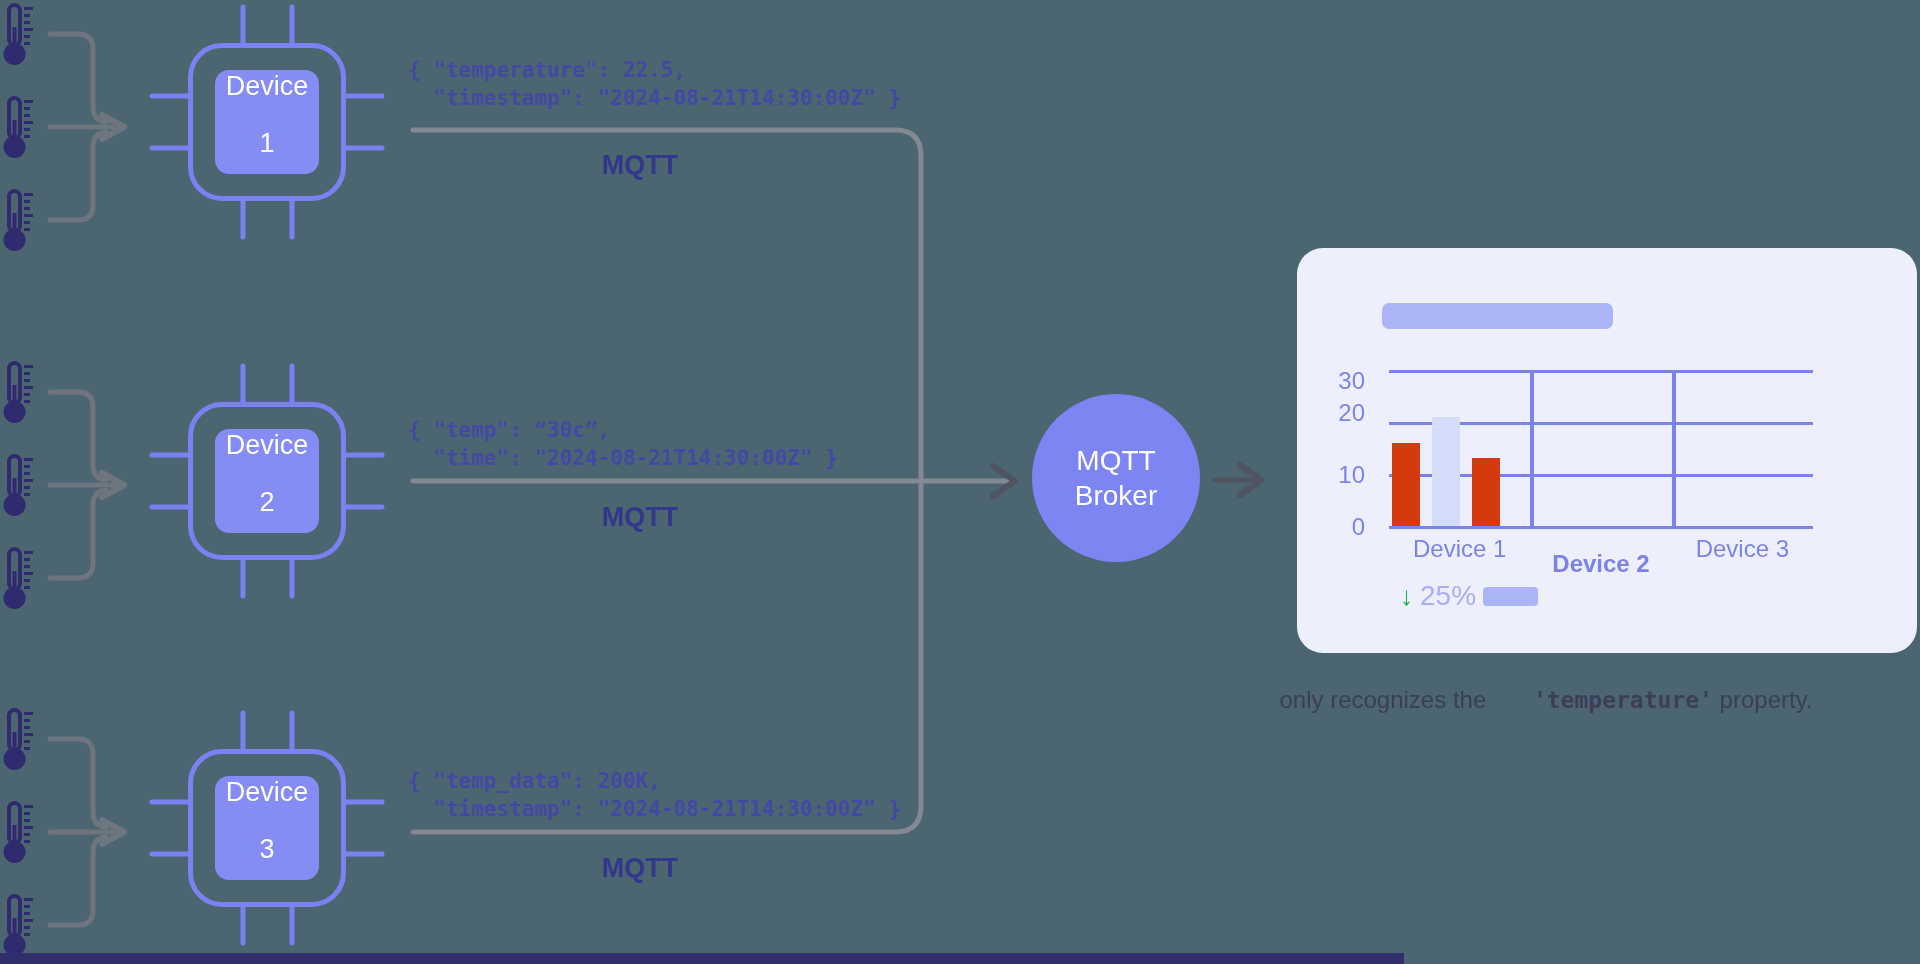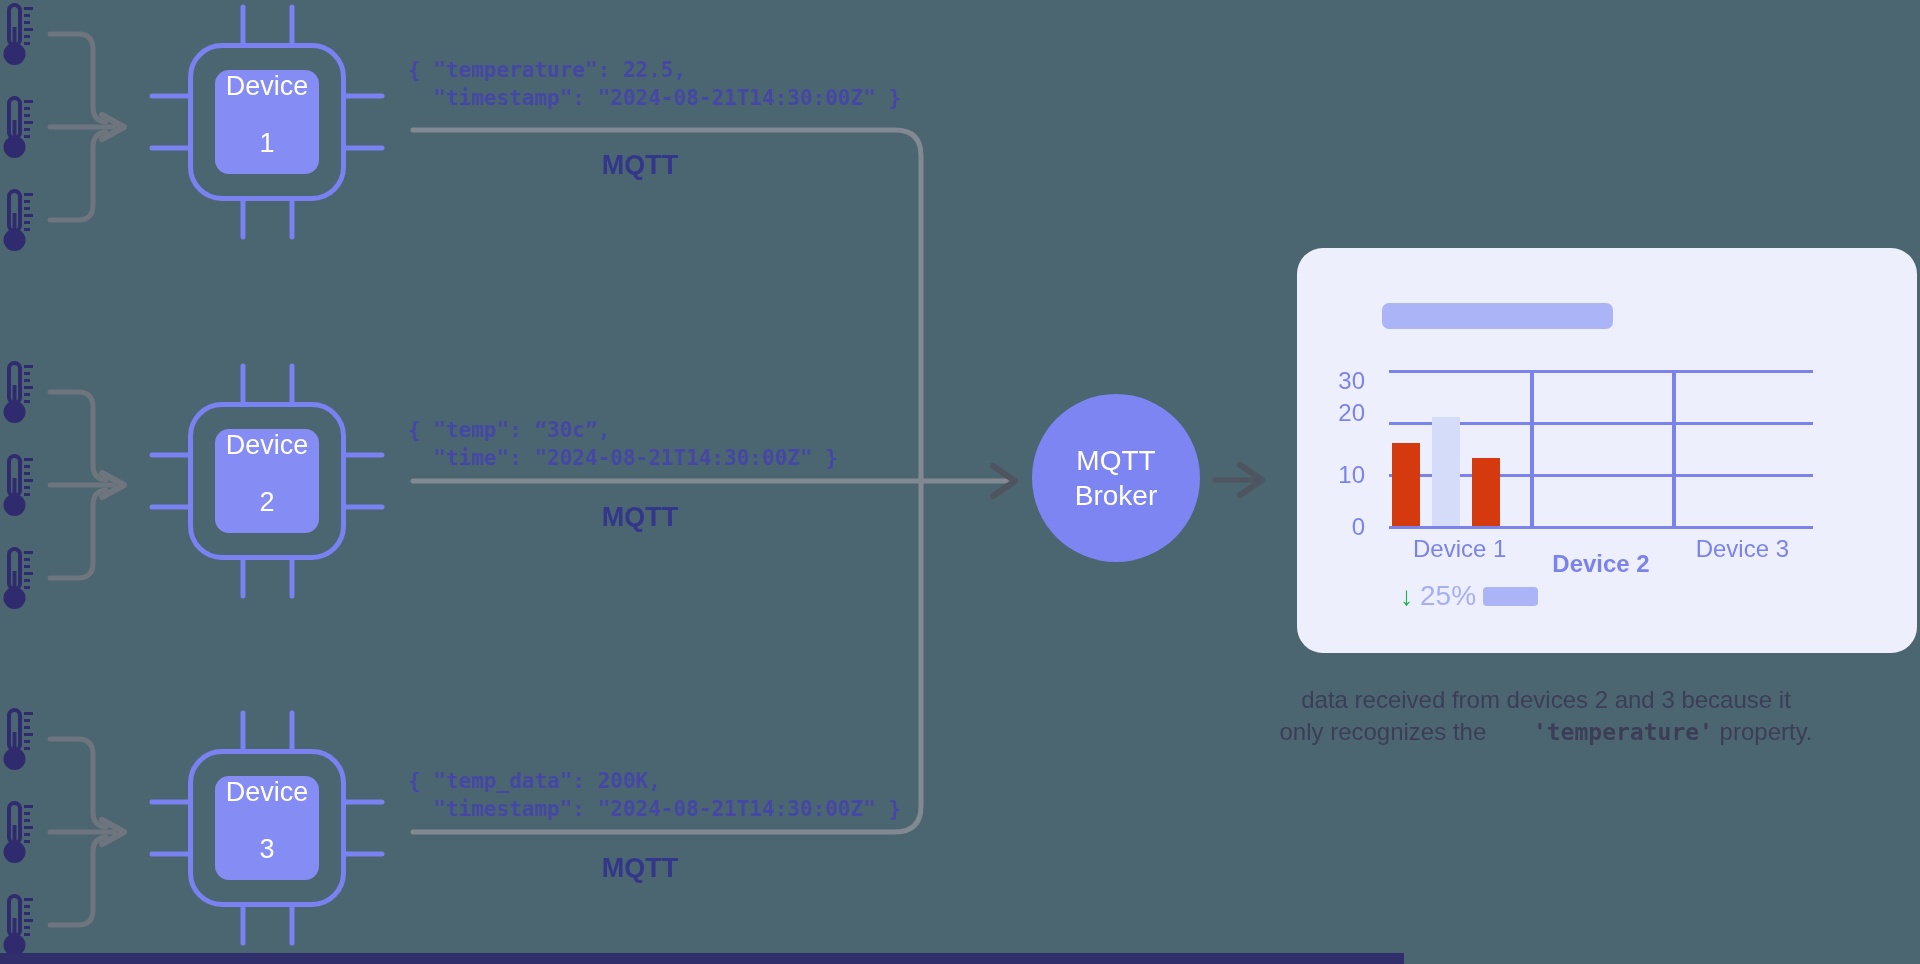--- a/index.html
+++ b/index.html
@@ -245,18 +245,17 @@
         <div class="xlabel" style="left: 445.333px; top: 287px;">Device 3</div>
       </div>
     <div id="badge">
       <span class="arrow">↓</span>
       <span class="pct">25%</span>
       <div class="pill"></div>
     </div>
   </div>
 
   <div id="caption">
-    <div>data received from devices 2 and 3 because it</div>
     <div><span>only recognizes the </span><code>'temperature'</code><span> property.</span></div>
   </div>
 
   <div id="bottom-bar"></div>
 </div>
 
 </body></html>

